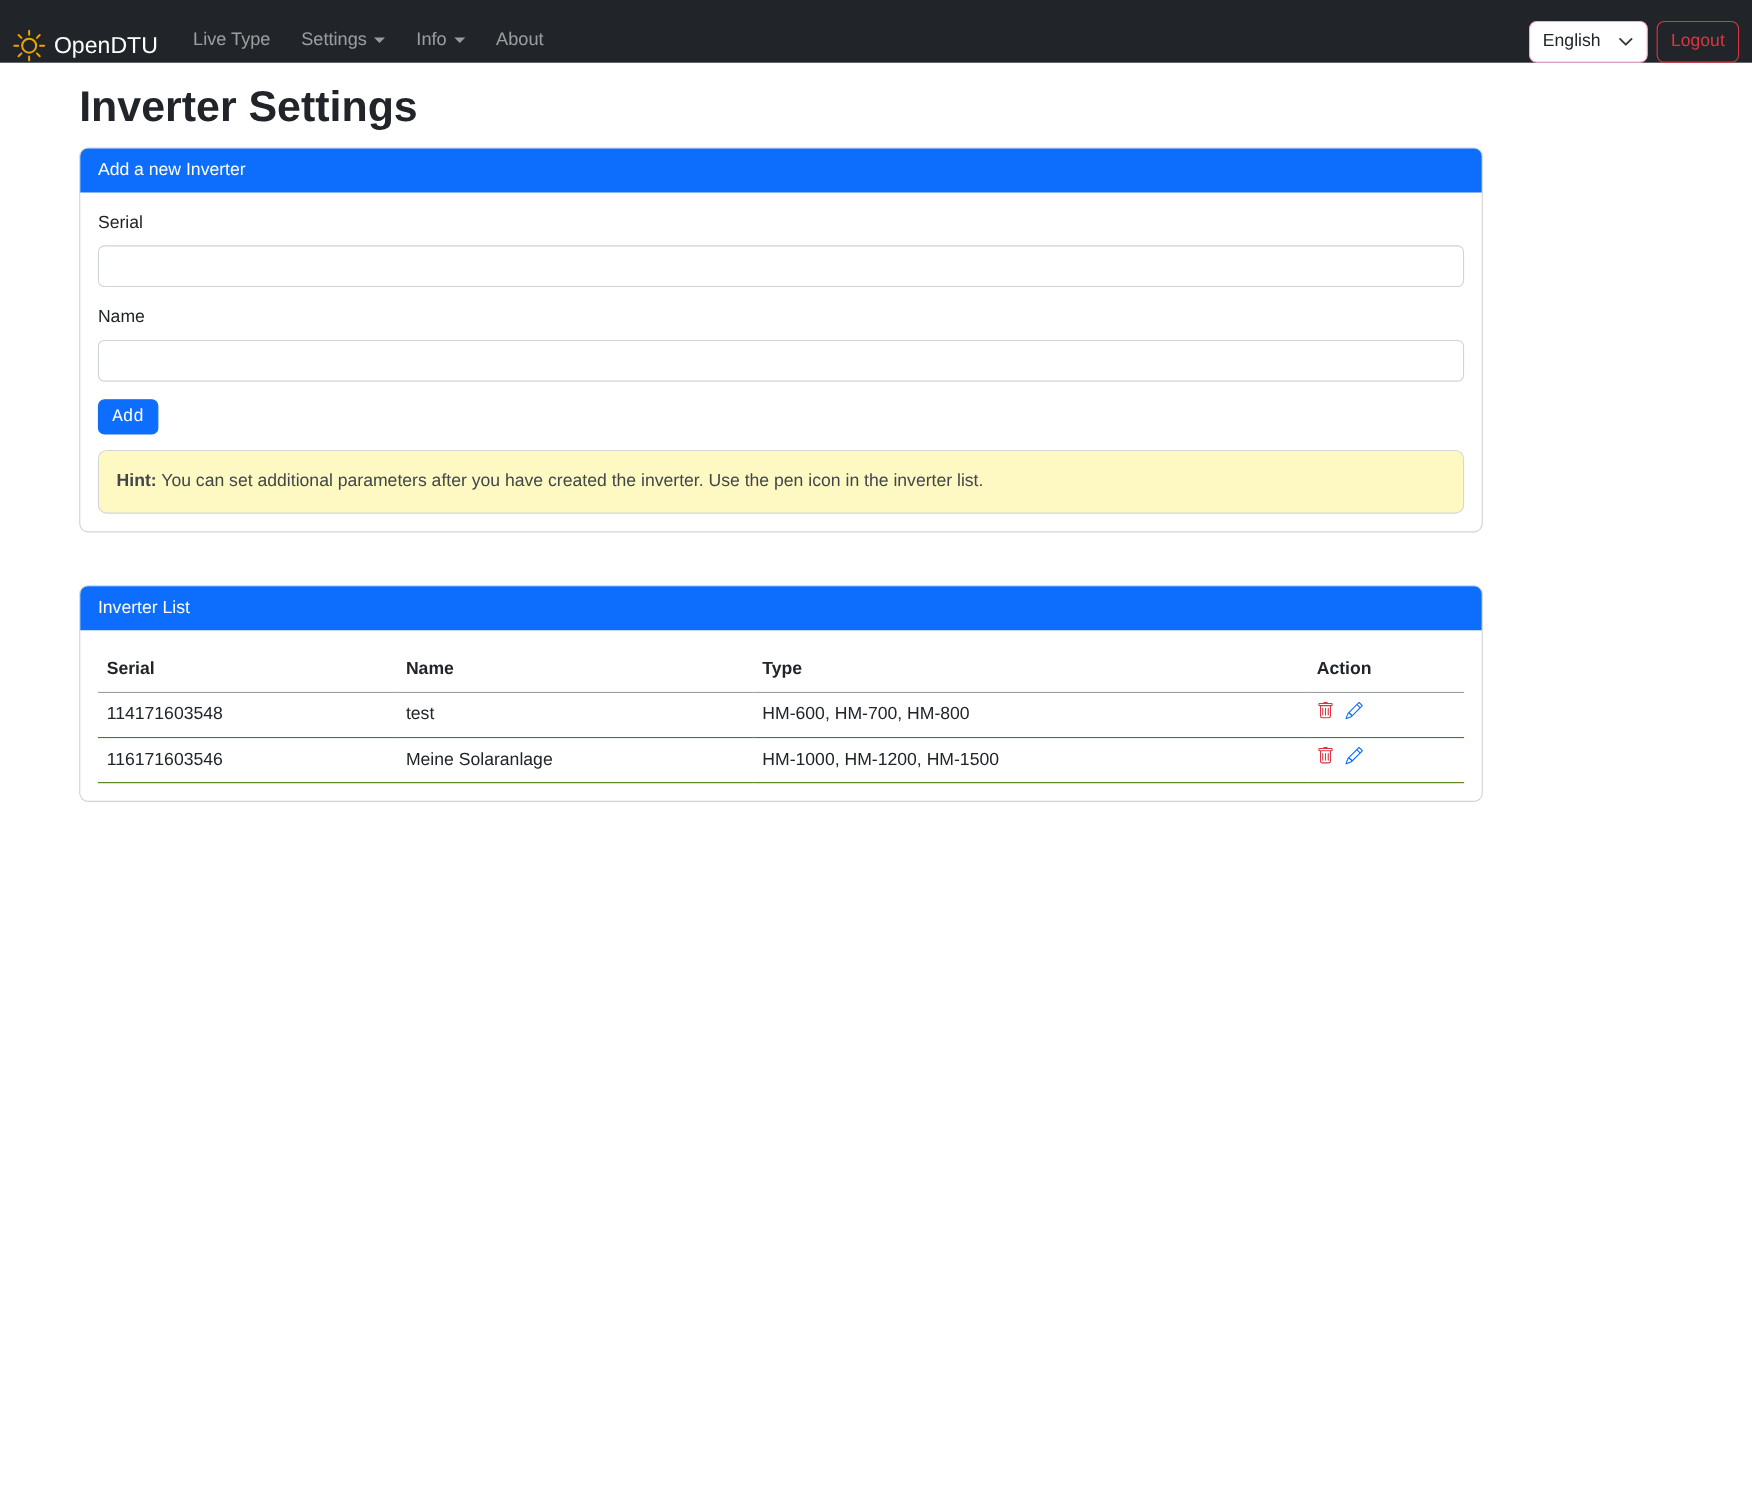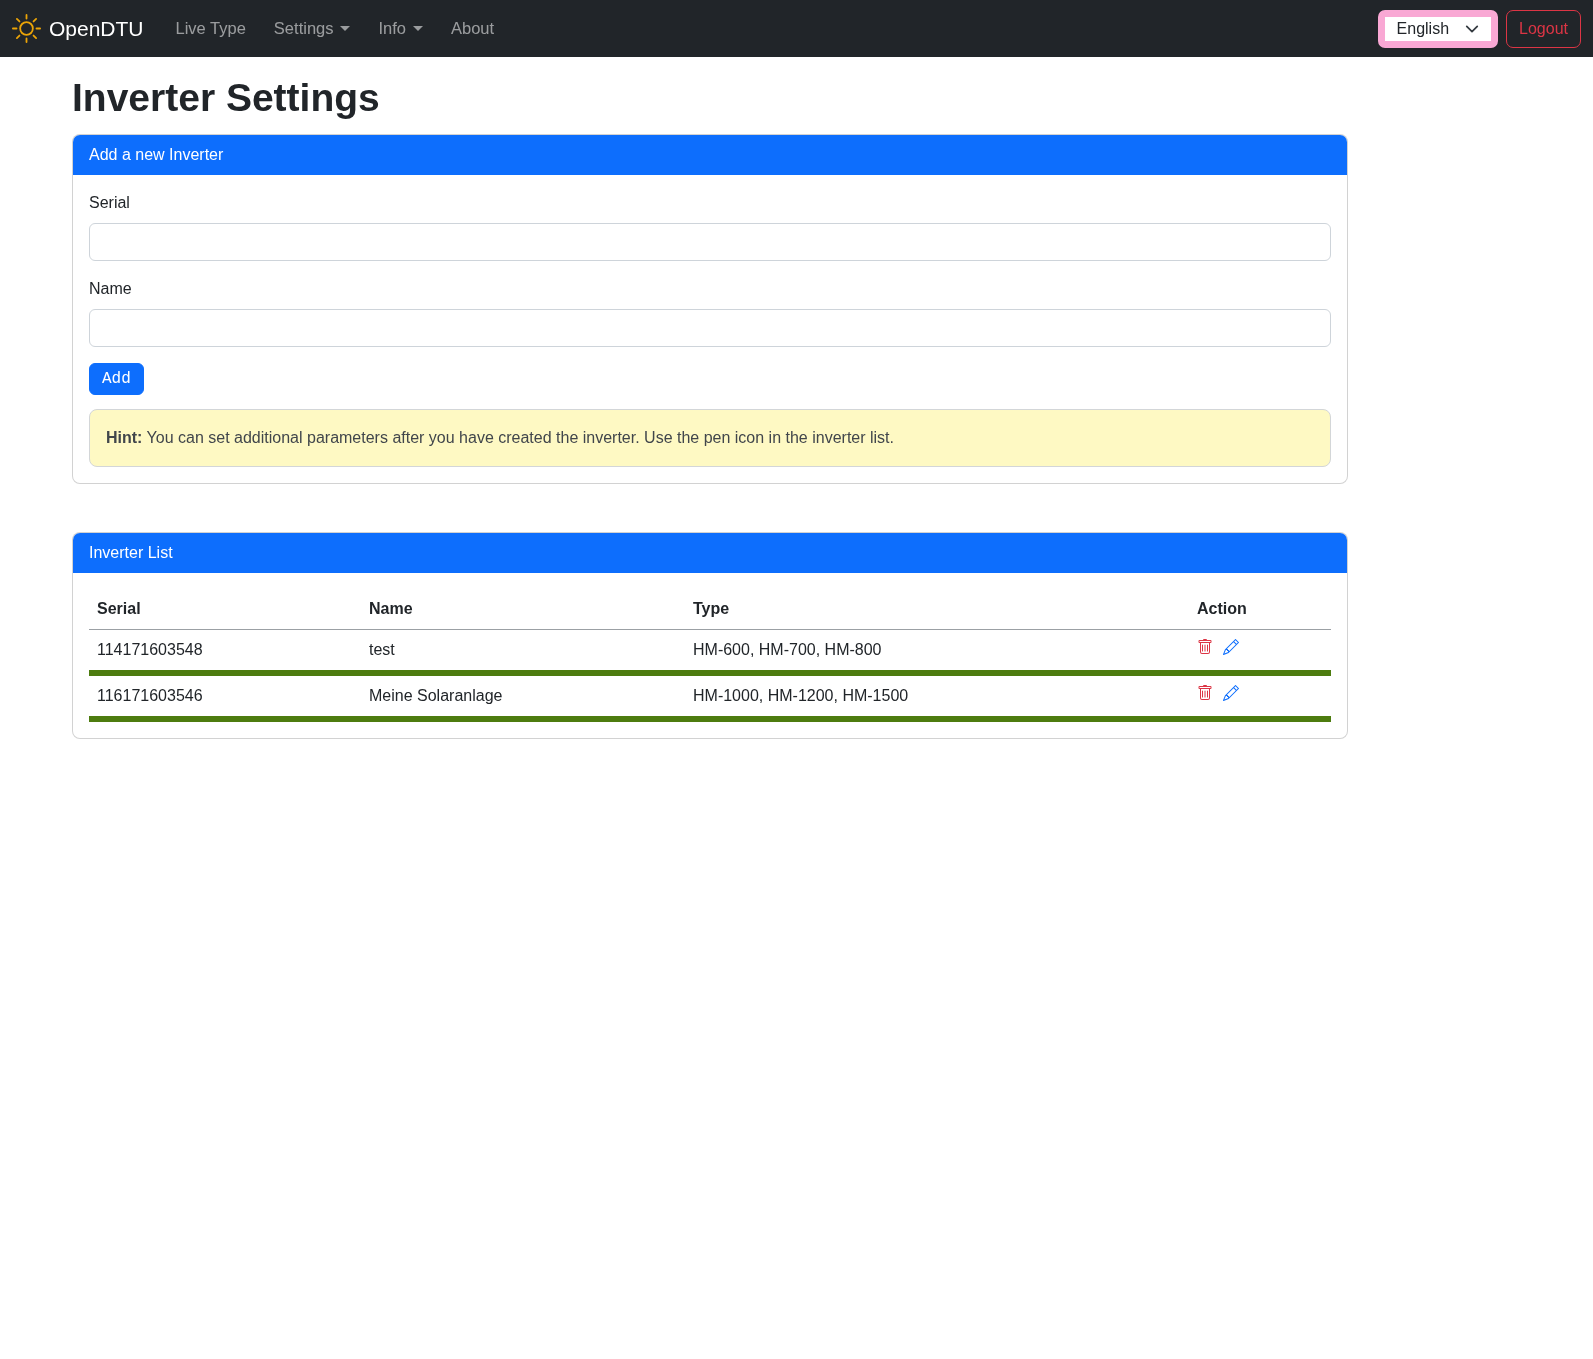--- a/index.html
+++ b/index.html
@@ -10,21 +10,21 @@
     color: #212529;
     font-size: 16px;
     line-height: 1.5;
   }
 
   
   .navbar {
     height: 57px;
     background: #212529;
     display: flex;
-    align-items: center;
+    align-items: flex-end;
     padding: 0 12px;
   }
   .brand {
     display: flex;
     align-items: center;
     gap: 8px;
     color: #ffffff;
     font-size: 21px;
     text-decoration: none;
     margin-right: 18px;
@@ -46,21 +46,21 @@
     margin-left: 7px;
     border-top: 5px solid;
     border-right: 5px solid transparent;
     border-left: 5px solid transparent;
     vertical-align: middle;
   }
   .nav-right { margin-left: auto; display: flex; align-items: center; gap: 8px; }
   .lang-select {
     background: #ffffff;
     color: #212529;
-    border: 7px solid #f9a8d4;
+    border: 1px solid #f9a8d4;
     border-radius: 7px;
     height: 38px;
     padding: 6px 12px;
     display: inline-flex;
     align-items: center;
     gap: 16px;
     font-size: 16px;
     cursor: pointer;
   }
   .lang-select svg { display: block; }
@@ -146,21 +146,21 @@
   }
   .inverter-table th, .inverter-table td {
     text-align: left;
     padding: 8px;
     font-weight: normal;
   }
   .inverter-table thead th {
     font-weight: 700;
     border-bottom: 1px solid #9ba0a4;
   }
-  .inverter-table tbody td { border-bottom: 6px solid #4d7c0f; }
+  .inverter-table tbody td { border-bottom: 1px solid #4d7c0f; }
   .inverter-table th.col-serial { width: 272px; }
   .inverter-table th.col-name   { width: 324px; }
   .inverter-table th.col-type   { width: 504px; }
   .action-link { text-decoration: none; cursor: pointer; display: inline-flex; }
   .action-link.delete { color: #dc3545; margin-right: 10px; }
   .action-link.edit   { color: #0d6efd; }
   .action-link svg { display: block; }
 </style>
 </head>
 <body>

